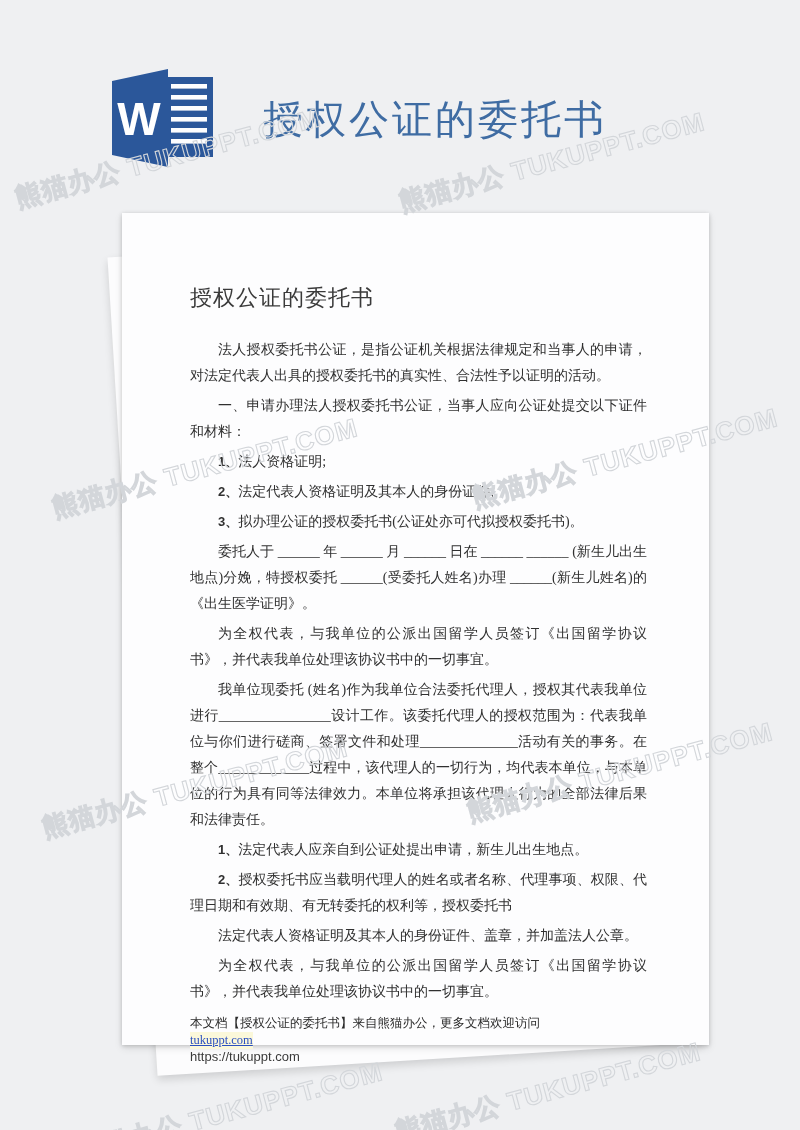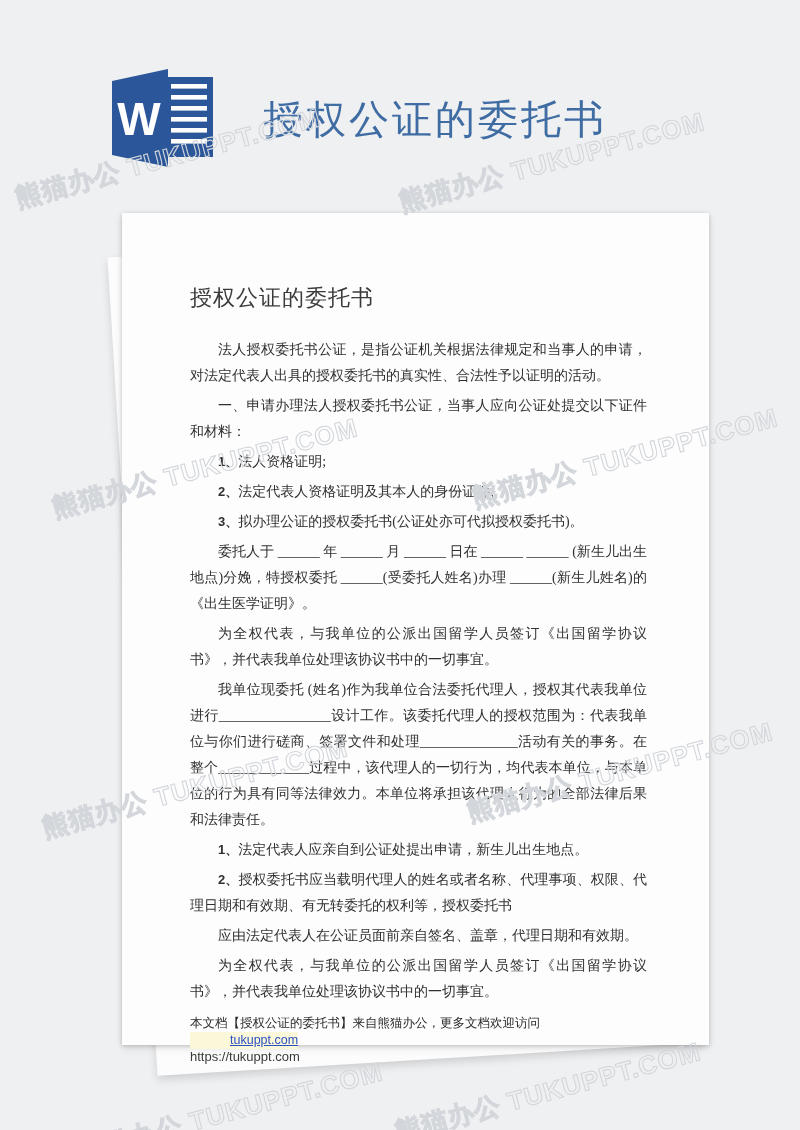--- a/index.html
+++ b/index.html
@@ -38,24 +38,24 @@
   }
 
   
   .doc-title{font-size:22px;font-weight:500;color:#3a3a3a;margin:0 0 24px 0;letter-spacing:1px;}
   .doc-body p{
     margin:4px 0;font-size:14px;line-height:26px;color:var(--text);
     text-align:justify;text-indent:2em;word-break:break-all;
   }
   .doc-body p b{font-family:"Liberation Sans","DejaVu Sans",sans-serif;font-size:13px;}
   .footnote{margin-top:10px;font-size:12.5px;line-height:17px;color:#2b2b2b;
-    font-family:Liberation Sans, sans-serif;}
+    font-family:Liberation Serif, serif;}
   .footnote-link{
     display:inline-block;color:var(--link-blue);text-decoration:underline;
-    background:var(--link-bg);cursor:pointer;padding-left:40px;
+    background:var(--link-bg);cursor:pointer;
   }
   .footer-url{font-size:13px;color:#3a3a3a;
     font-family:"Liberation Sans","DejaVu Sans",sans-serif;}
 
   
   .wm{
     position:absolute;z-index:10;pointer-events:none;white-space:nowrap;
     font-family:"Liberation Sans","DejaVu Sans",sans-serif;
     font-size:26px;font-weight:700;letter-spacing:1px;
     color:transparent;-webkit-text-stroke:1.1px var(--watermark);
@@ -91,21 +91,21 @@
       <p><b></b><span>法人授权委托书公证，是指公证机关根据法律规定和当事人的申请，对法定代表人出具的授权委托书的真实性、合法性予以证明的活动。</span></p>
       <p><b></b><span>一、申请办理法人授权委托书公证，当事人应向公证处提交以下证件和材料：</span></p>
       <p><b>1、</b><span>法人资格证明;</span></p>
       <p><b>2、</b><span>法定代表人资格证明及其本人的身份证件;</span></p>
       <p><b>3、</b><span>拟办理公证的授权委托书(公证处亦可代拟授权委托书)。</span></p>
       <p><b></b><span>委托人于 ______ 年 ______ 月 ______ 日在 ______ ______ (新生儿出生地点)分娩，特授权委托 ______(受委托人姓名)办理 ______(新生儿姓名)的《出生医学证明》。</span></p>
       <p><b></b><span>为全权代表，与我单位的公派出国留学人员签订《出国留学协议书》，并代表我单位处理该协议书中的一切事宜。</span></p>
       <p><b></b><span>我单位现委托 (姓名)作为我单位合法委托代理人，授权其代表我单位进行________________设计工作。该委托代理人的授权范围为：代表我单位与你们进行磋商、签署文件和处理______________活动有关的事务。在整个_____________过程中，该代理人的一切行为，均代表本单位，与本单位的行为具有同等法律效力。本单位将承担该代理人行为的全部法律后果和法律责任。</span></p>
       <p><b>1、</b><span>法定代表人应亲自到公证处提出申请，新生儿出生地点。</span></p>
       <p><b>2、</b><span>授权委托书应当载明代理人的姓名或者名称、代理事项、权限、代理日期和有效期、有无转委托的权利等，授权委托书</span></p>
-      <p><b></b><span>应由法定代表人在公证员面前亲自签名、盖章，代理日期和有效期。</span></p>
+      <p><b></b><span>法定代表人资格证明及其本人的身份证件、盖章，并加盖法人公章。</span></p>
       <p><b></b><span>为全权代表，与我单位的公派出国留学人员签订《出国留学协议书》，并代表我单位处理该协议书中的一切事宜。</span></p>
     </div>
 
     <div class="footnote">
       <span>本文档【授权公证的委托书】来自熊猫办公，更多文档欢迎访问</span><br>
       <a class="footnote-link">tukuppt.com</a>
     </div>
 
     <div class="footer-url">https://tukuppt.com</div>
   </div>

